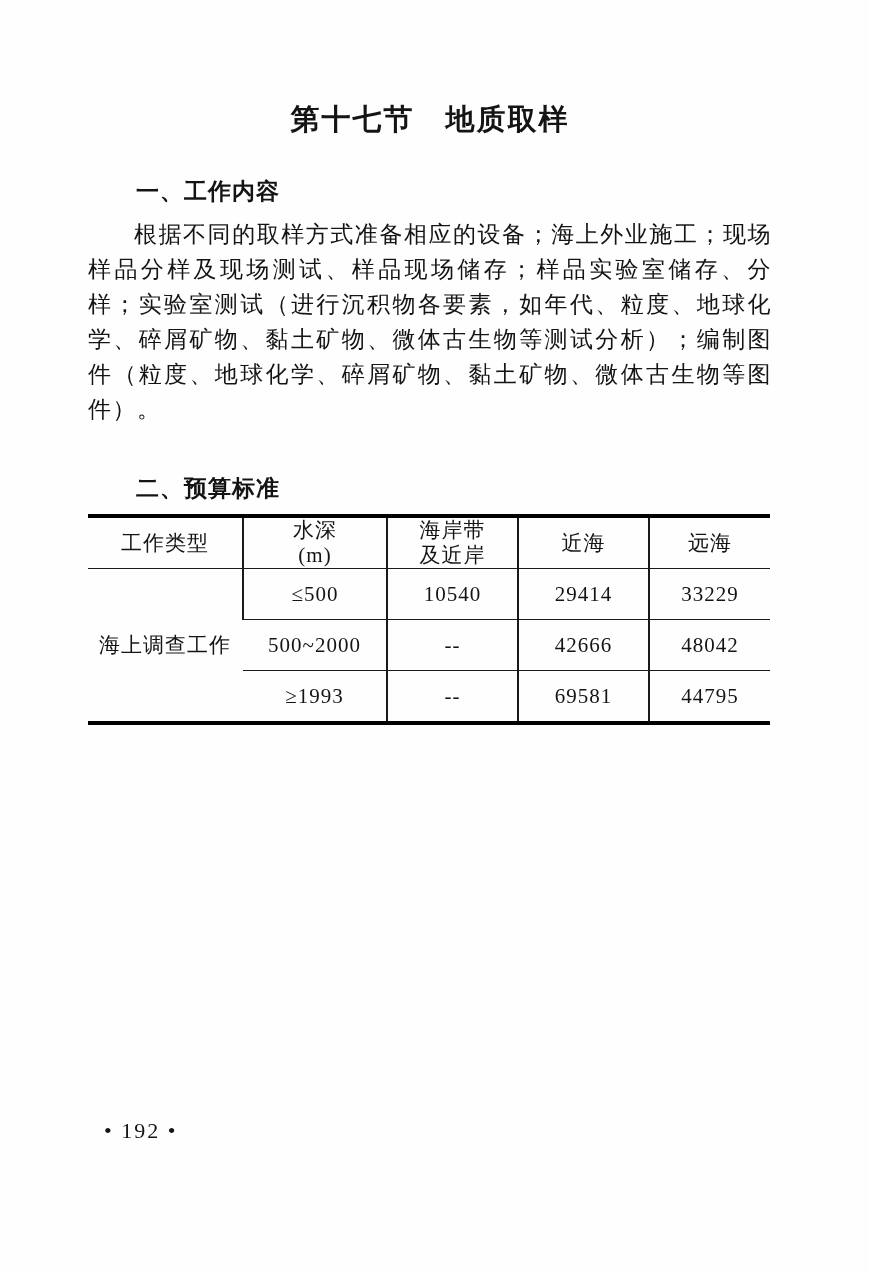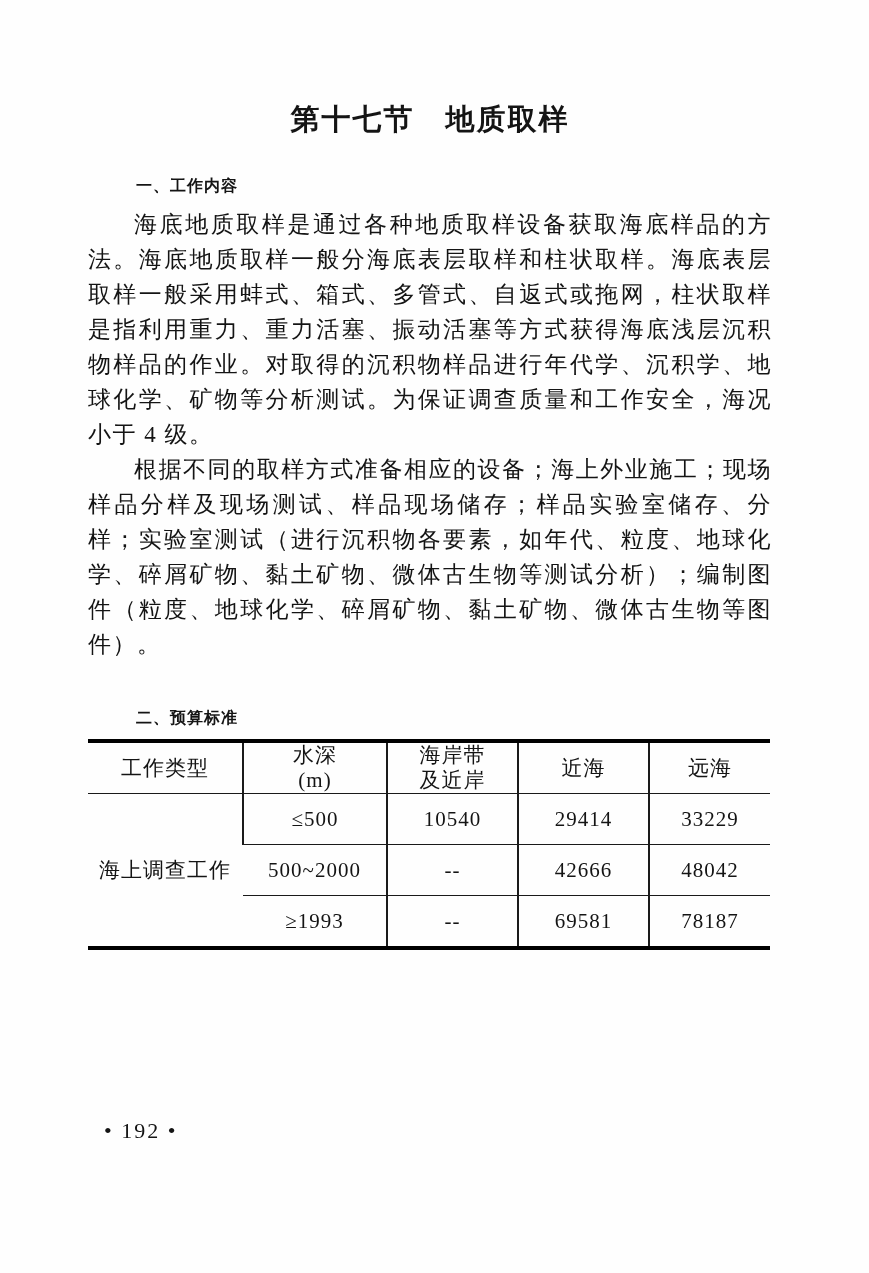--- a/index.html
+++ b/index.html
@@ -22,21 +22,21 @@
   .title {
     margin: 0 0 36px 0;
     text-align: center;
     font-size: 29px;
     font-weight: bold;
     font-family: "Liberation Sans", "DejaVu Sans", sans-serif;
     letter-spacing: 2px;
   }
   .section-heading {
     margin: 0 0 10px 48px;
-    font-size: 16px;
+    font-size: 23px;
     font-weight: bold;
     font-family: "Liberation Sans", "DejaVu Sans", sans-serif;
     letter-spacing: 1px;
   }
   .body-paragraph {
     margin: 0;
     font-size: 23px;
     line-height: 35px;
     letter-spacing: 1.5px;
     text-align: justify;
@@ -95,21 +95,20 @@
 </style>
 </head>
 <body>
 
 <div class="page">
 
   <h1 class="title">第十七节　地质取样</h1>
 
   <h2 class="section-heading">一、工作内容</h2>
 
-  <p class="body-paragraph">海底地质取样是通过各种地质取样设备获取海底样品的方法。海底地质取样一般分海底表层取样和柱状取样。海底表层取样一般采用蚌式、箱式、多管式、自返式或拖网，柱状取样是指利用重力、重力活塞、振动活塞等方式获得海底浅层沉积物样品的作业。对取得的沉积物样品进行年代学、沉积学、地球化学、矿物等分析测试。为保证调查质量和工作安全，海况小于 4 级。</p>
   <p class="body-paragraph">根据不同的取样方式准备相应的设备；海上外业施工；现场样品分样及现场测试、样品现场储存；样品实验室储存、分样；实验室测试（进行沉积物各要素，如年代、粒度、地球化学、碎屑矿物、黏土矿物、微体古生物等测试分析）；编制图件（粒度、地球化学、碎屑矿物、黏土矿物、微体古生物等图件）。</p>
 
   <h2 class="section-heading section2-heading">二、预算标准</h2>
 
 
   <table class="budget">
     <colgroup>
       <col style="width:155px">
       <col style="width:144px">
       <col style="width:131px">
@@ -140,21 +139,21 @@
     <tr>
       <td>500~2000</td>
       <td>--</td>
       <td>42666</td>
       <td>48042</td>
     </tr>
     <tr>
       <td>≥1993</td>
       <td>--</td>
       <td>69581</td>
-      <td>78187</td>
+      <td>44795</td>
     </tr>
   </tbody>
     </table>
 
 
   <div class="page-number">• 192 •</div>
 
 </div>
 
 </body></html>

